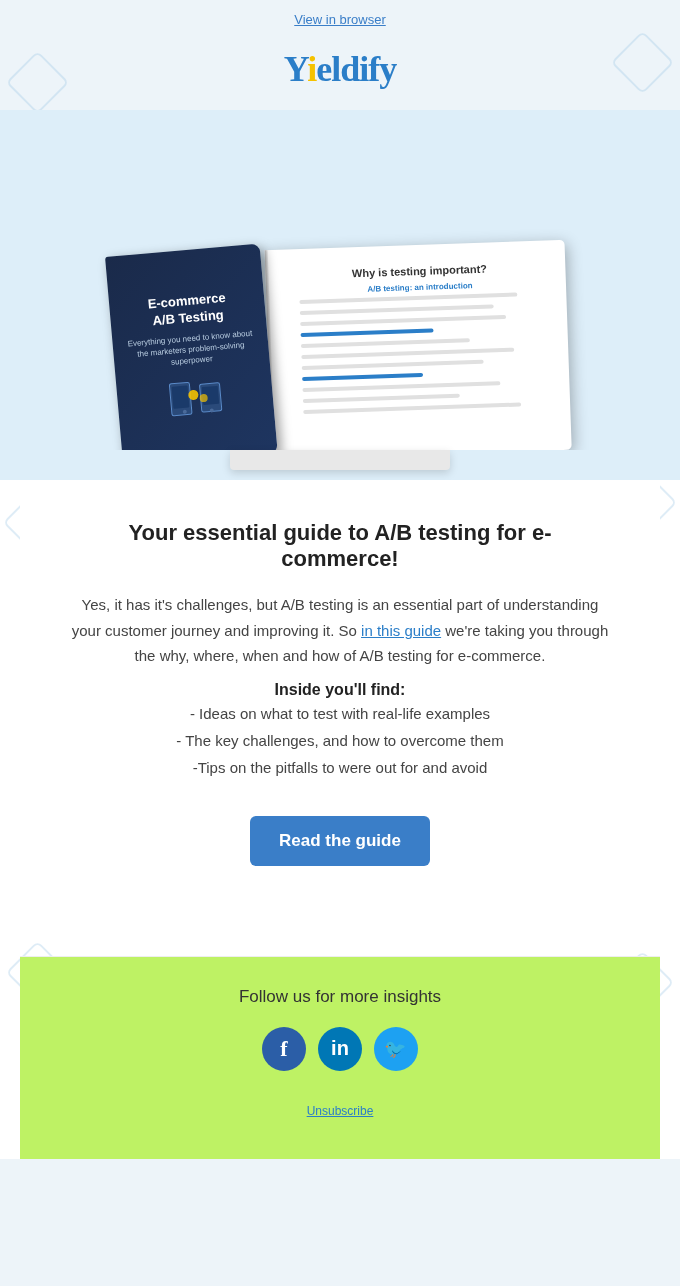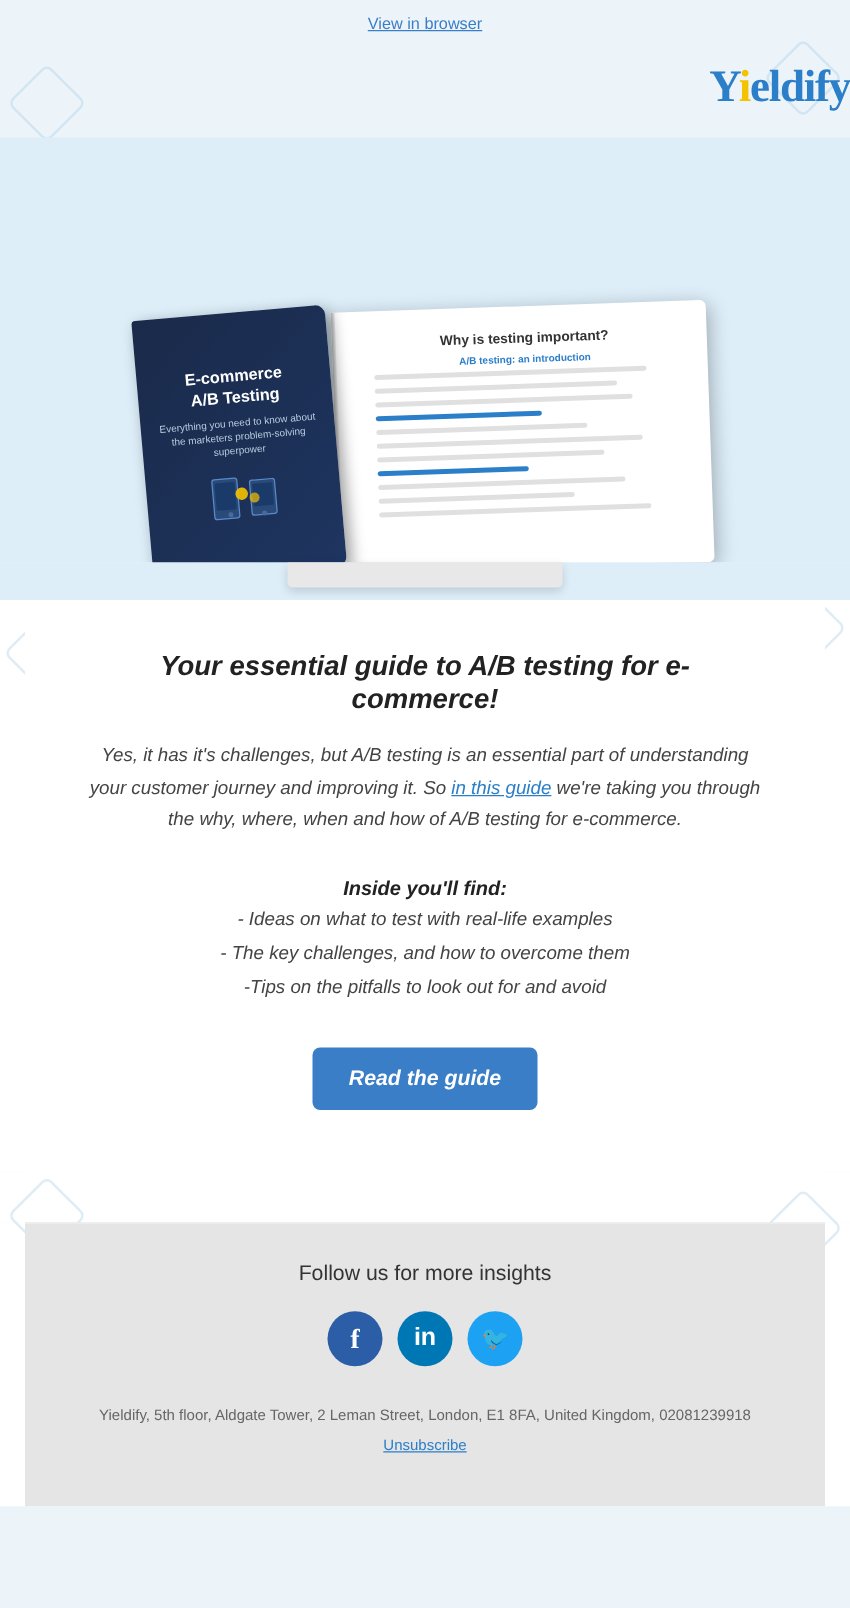--- a/index.html
+++ b/index.html
@@ -24,21 +24,21 @@
       z-index: 1;
     }
 
     .top-bar a {
       color: #3a7ec8;
       font-size: 13px;
       text-decoration: underline;
     }
 
     .logo-section {
-      text-align: right;
+      text-align: center;
       padding: 10px 0 20px 0;
       position: relative;
       z-index: 1;
     }
 
     .logo-text {
       font-size: 36px;
       font-weight: bold;
       color: #2b7ec8;
       font-family: Georgia, serif;
@@ -178,21 +178,21 @@
       text-align: center;
       line-height: 1.6;
       margin-bottom: 20px;
     }
 
     .body-text {
       font-size: 15px;
       color: #444;
       text-align: center;
       line-height: 1.7;
-      margin-bottom: 34px;
+      margin-bottom: 12px;
     }
 
     .body-text a {
       color: #2b7ec8;
       text-decoration: underline;
     }
 
     .inside-heading {
       font-size: 16px;
       font-weight: bold;
@@ -223,21 +223,21 @@
       font-weight: bold;
       text-align: center;
       padding: 15px 20px;
       border-radius: 6px;
       text-decoration: none;
       cursor: pointer;
       border: none;
     }
 
     .footer-section {
-      background: #e5e5e5;
+      background: #bef264;
       width: 640px;
       margin: 0 auto;
       padding: 30px 50px 40px 50px;
       text-align: center;
       position: relative;
       z-index: 1;
       border-top: 1px solid #eee;
     }
 
     .follow-heading {
@@ -373,55 +373,54 @@
           </div>
         </div>
       </div>
     </div>
   </div>
 
   <div style="background: #ddeef9; padding-bottom: 0; position:relative; z-index:1; width:680px; text-align:center; height:30px;">
     <div style="width:220px; height:20px; background:#e8e8e8; margin:0 auto; border-radius:0 0 4px 4px; box-shadow:0 3px 8px rgba(0,0,0,0.15);"></div>
   </div>
 
-  <div style="background:white; width:680px; margin:0 auto;font-style:italic;">
+  <div style="background:white; width:680px; margin:0 auto;">
     <div class="content-section">
 
       <h1 class="main-heading">Your essential guide to A/B testing for e-commerce!</h1>
 
 
       <p class="body-text">
         <span>Yes, it has it's challenges, but A/B testing is an essential part of understanding your customer journey and improving it. So </span><a href="#" style="color:#2b7ec8; text-decoration:underline;">in this guide</a><span> we're taking you through the why, where, when and how of A/B testing for e-commerce.</span>
       </p>
 
       <p class="inside-heading">Inside you'll find:</p>
 
       <ul class="bullet-list">
         <li>- Ideas on what to test with real-life examples</li>
         <li>- The key challenges, and how to overcome them</li>
-        <li>-Tips on the pitfalls to look out for and avoid</li>
+        <li>-Tips on the pitfalls to were out for and avoid</li>
       </ul>
 
       <a href="#" class="cta-button">Read the guide</a>
 
     </div>
   </div>
 
   <div style="background:white; width:680px; height:40px;"></div>
 
   <div style="background:white; width:680px;">
     <div class="footer-section">
 
       <p class="follow-heading">Follow us for more insights</p>
 
       <div class="social-icons">
         <a href="#" class="social-icon" style="background:#2b5ea7; font-size:22px; font-weight:bold; font-family:serif;">f</a>
         <a href="#" class="social-icon linkedin" style="font-size:20px; font-weight:bold;">in</a>
         <a href="#" class="social-icon twitter" style="font-size:18px;">🐦</a>
       </div>
 
-      <p class="address-text">Yieldify, 5th floor, Aldgate Tower, 2 Leman Street, London, E1 8FA, United Kingdom, 02081239918</p>
       <a href="#" class="unsubscribe-link">Unsubscribe</a>
 
     </div>
   </div>
 
 </div>
 
 </body></html>

